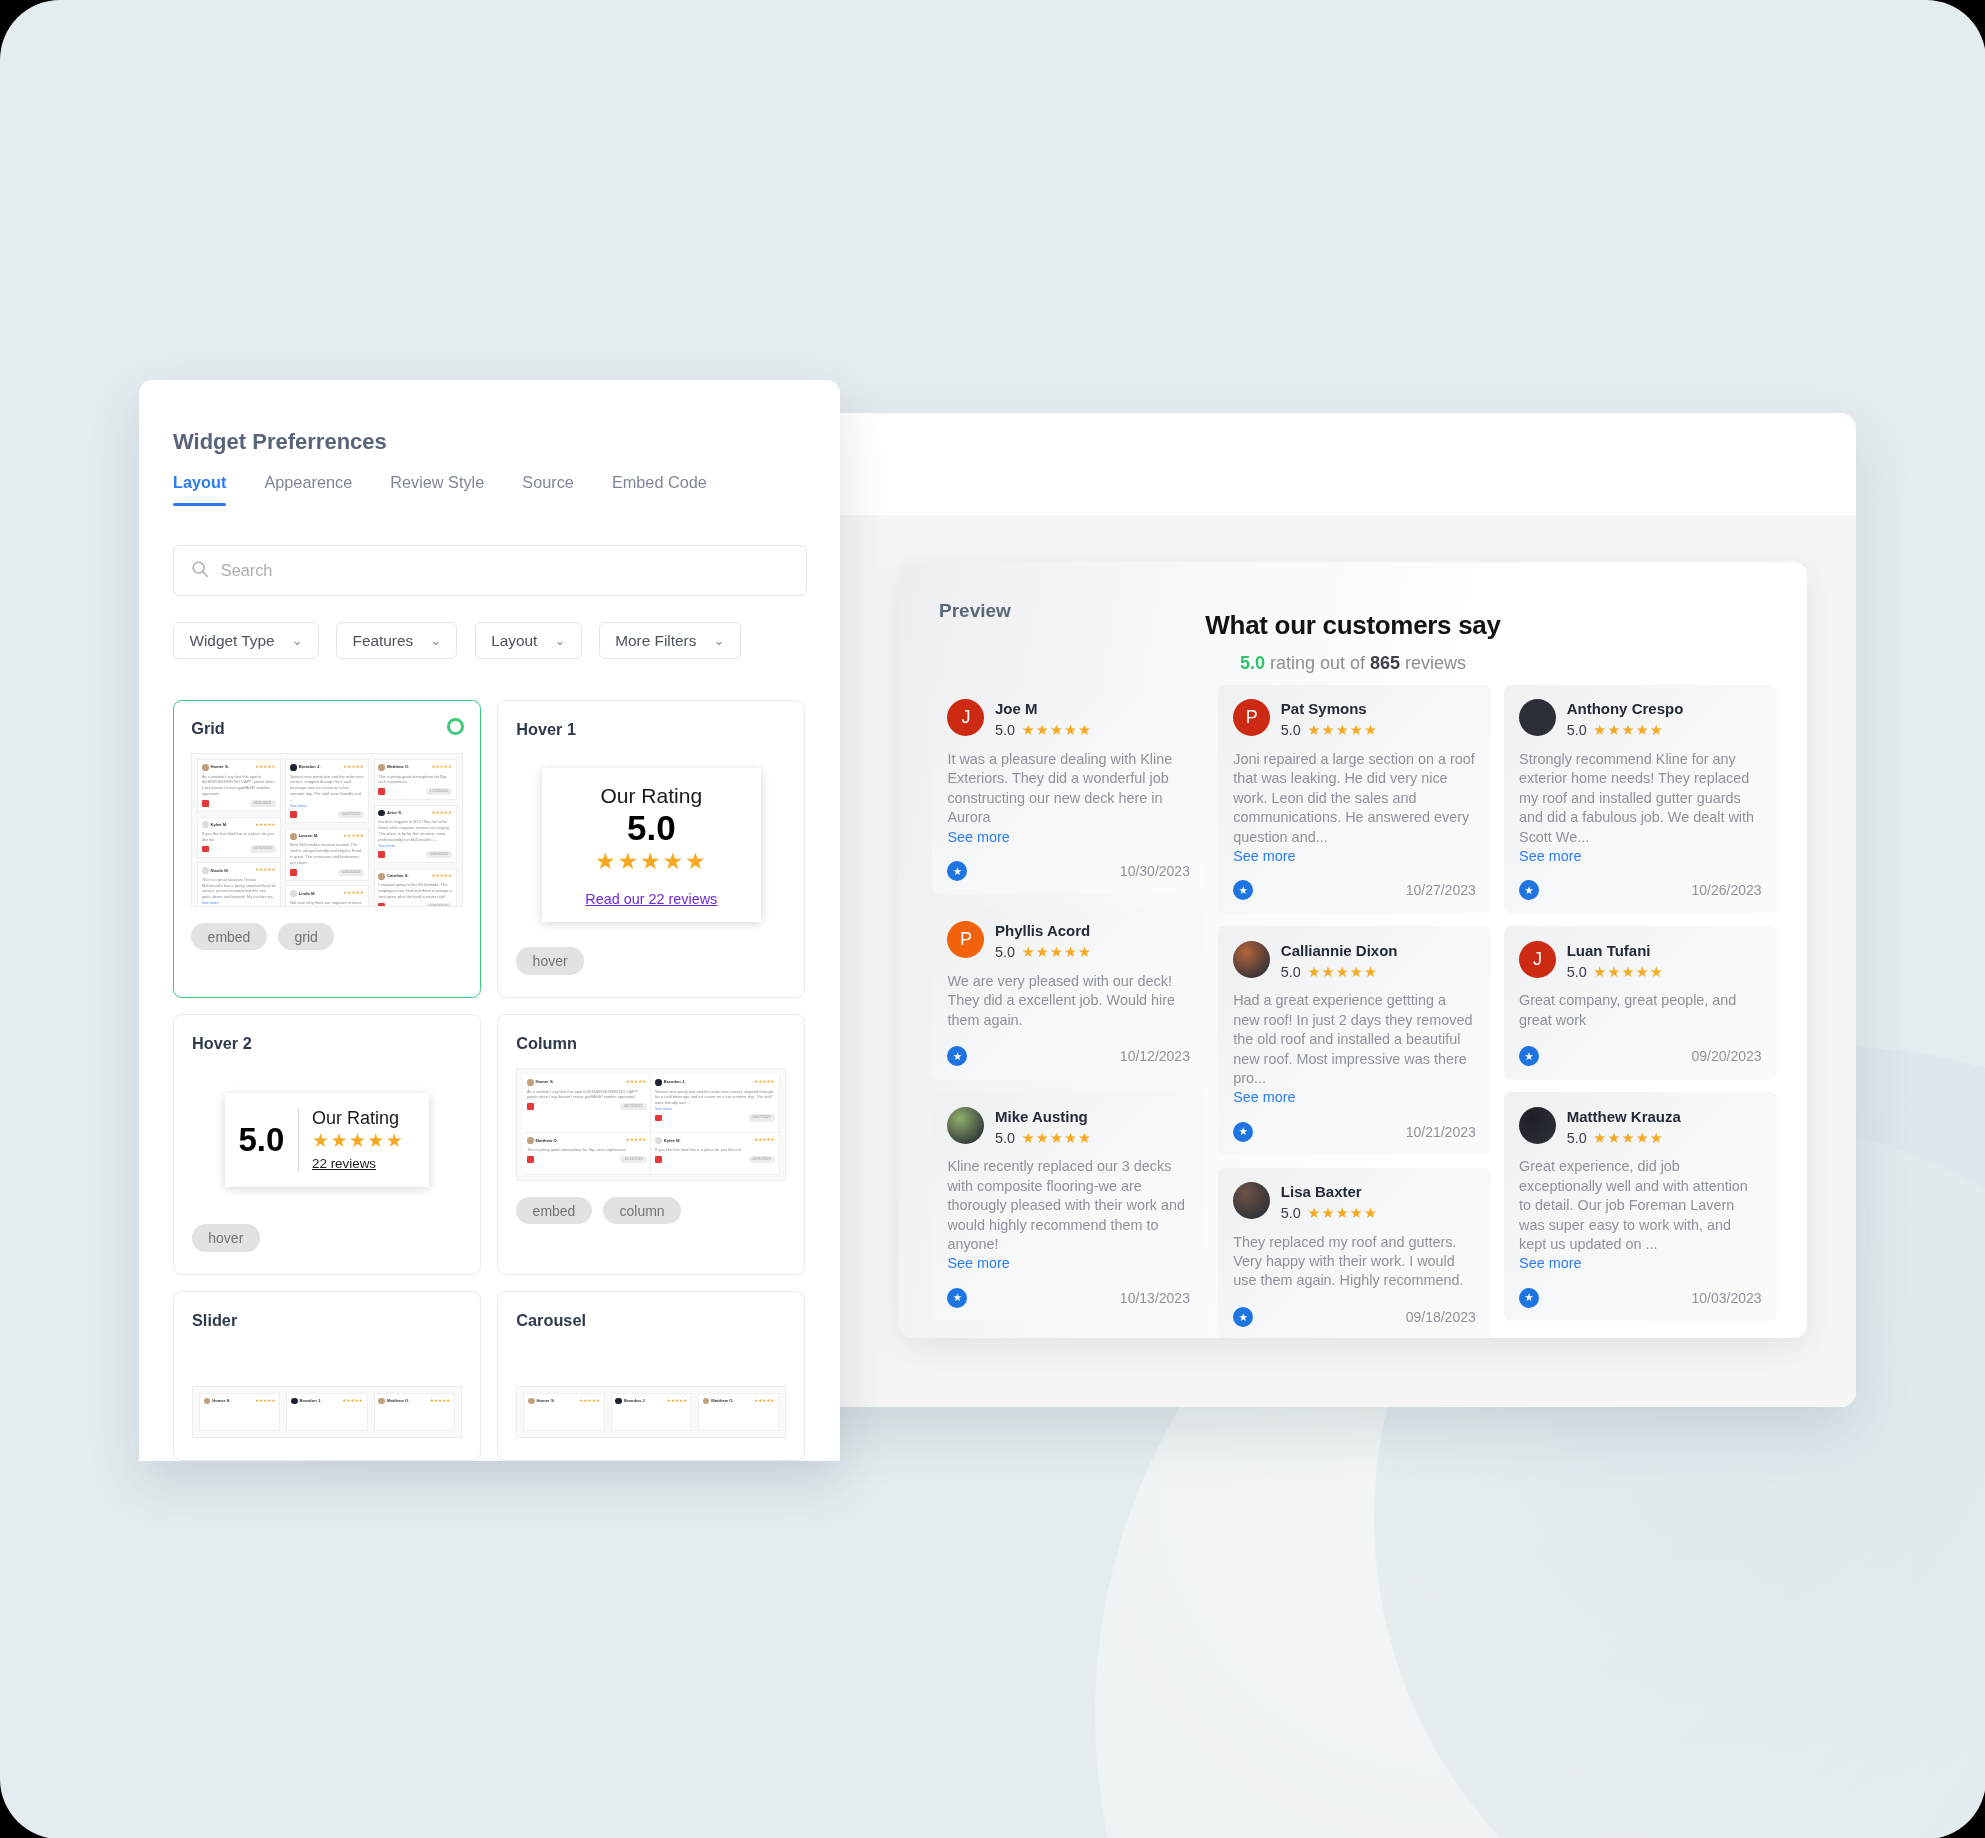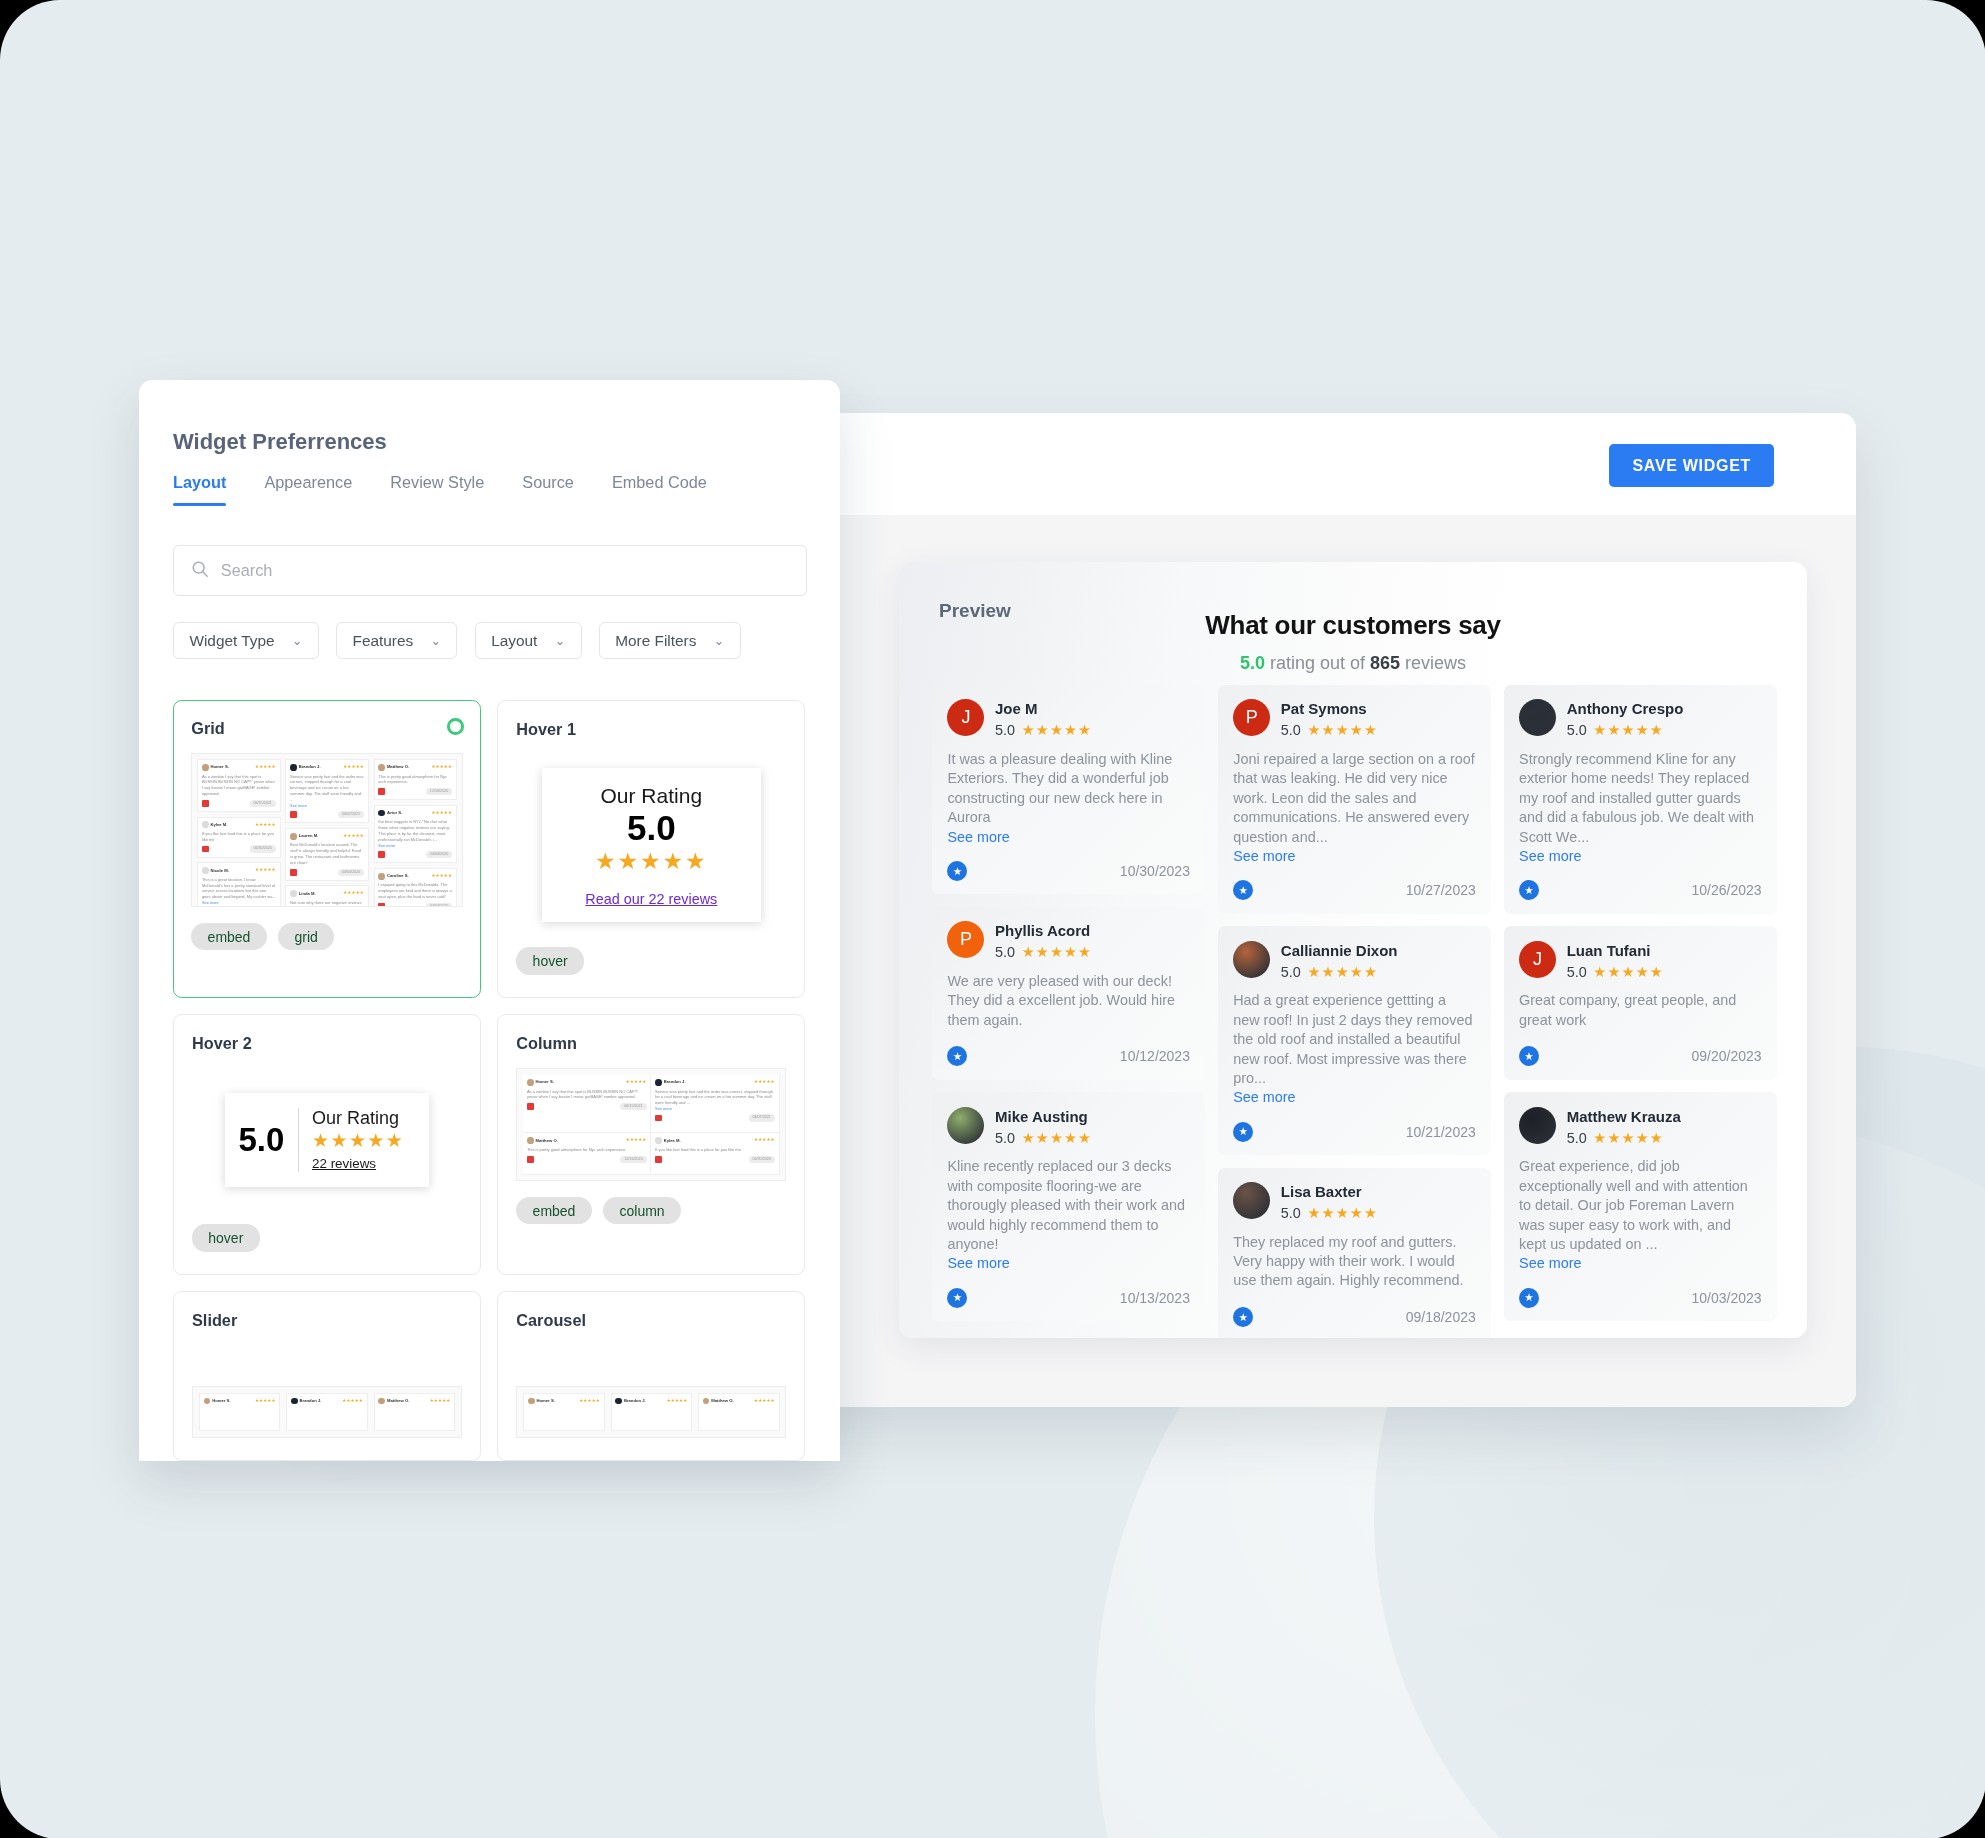--- a/index.html
+++ b/index.html
@@ -210,21 +210,21 @@
   }
   .lcard.selected { border: 1.9px solid #3ec97c; padding: 18px 17.3px; }
   .lcard-title { font-size: 16.3px; font-weight: bold; color: #2f3a4d; }
   .sel-ring {
     position: absolute; right: 16.3px; top: 17.3px;
     width: 16.3px; height: 16.3px; border-radius: 50%;
     border: 3.8px solid #3ec97c;
   }
   .tags { display: flex; gap: 11.5px; margin-top: 15.4px; }
   .tag {
-    background: #e2e2e2; color: #14532d;
+    background: #e2e2e2; color: #737373;
     border-radius: 13.4px; padding: 5.8px 16.3px;
     font-size: 14px;
   }
 
   
   .thumb { margin-top: 15.4px; }
   .thumb-grid {
     background: #fafafa; border: 1px solid #ededed;
     padding: 4.8px; display: flex; gap: 4.8px; height: 154px; overflow: hidden;
   }
@@ -286,23 +286,20 @@
 </style>
 </head>
 <body>
 
 <div id="stage">
 
   <div class="arc arc-a"></div>
   <div class="arc arc-b"></div>
 
   <div id="app-window">
-    <div id="app-toolbar">
-      <button id="save-widget-btn">SAVE WIDGET</button>
-    </div>
     <div id="app-body"></div>
   </div>
 
   <div id="preview-card">
     <div id="preview-label">Preview</div>
     <div id="widget-head">
       <div id="widget-title">What our customers say</div>
       <div id="widget-sub">
         <span class="rate">5.0</span><span> rating out of </span><span class="cnt">865</span><span> reviews</span>
       </div>

